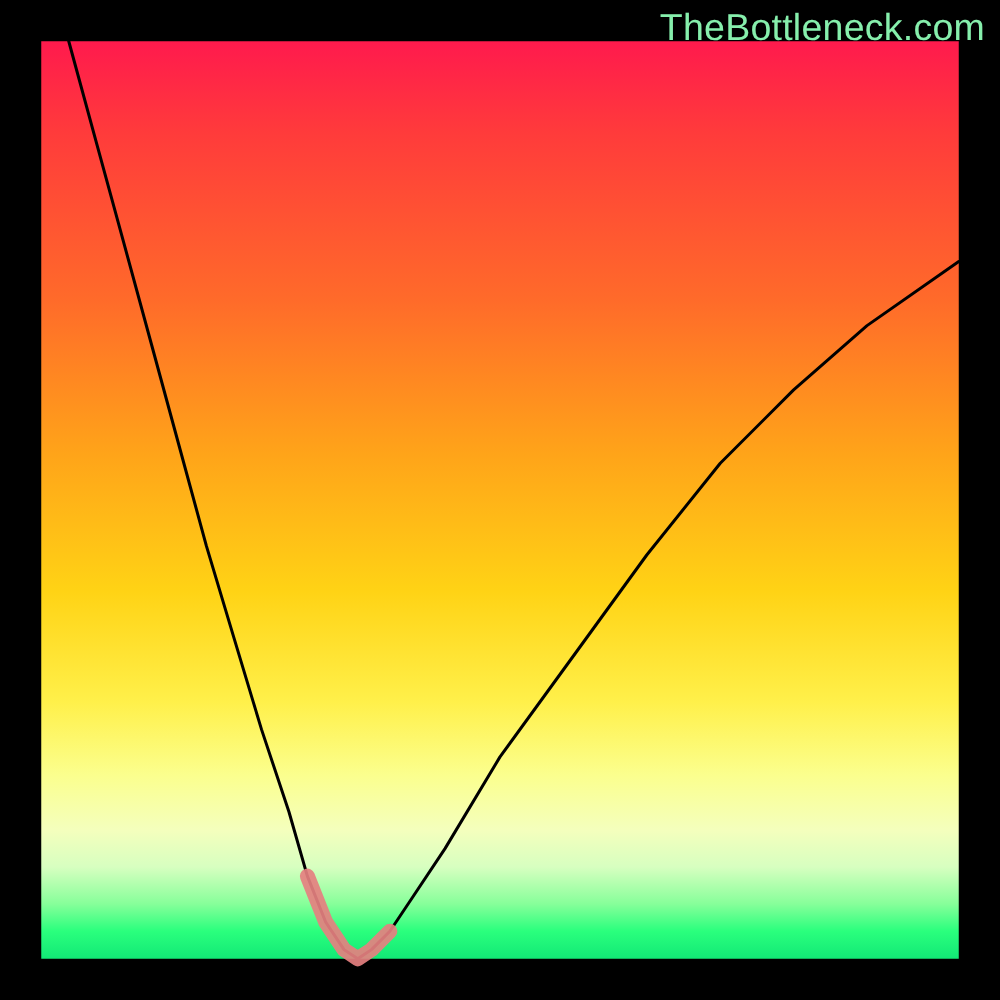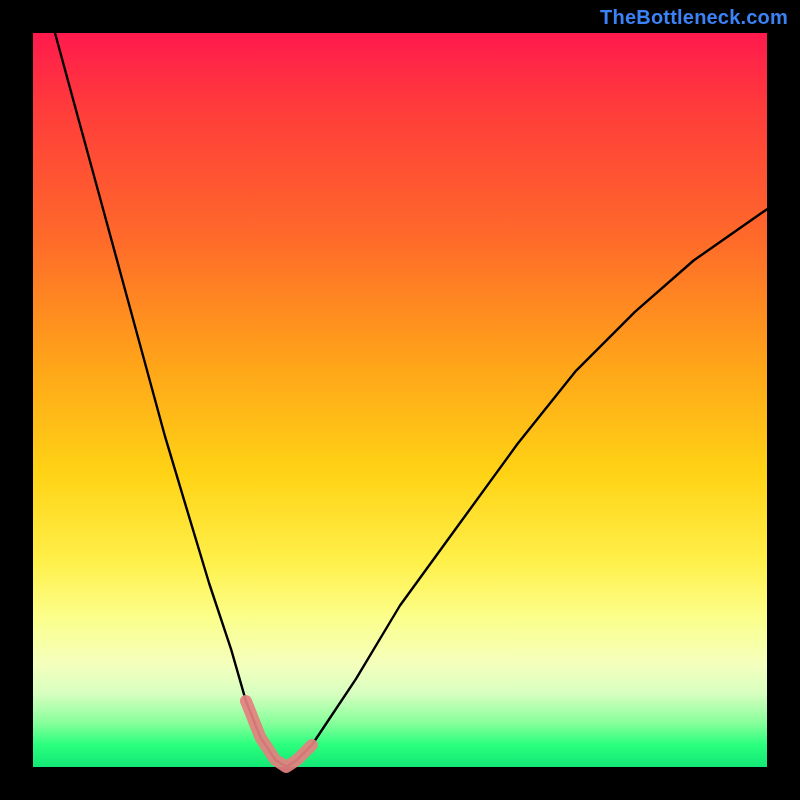--- a/index.html
+++ b/index.html
@@ -39,24 +39,24 @@
       #d7ffc0 90%,
       #87ff9a 94%,
       #2aff7d 97%,
       #12e876 100%
     );
   }
   .watermark {
     position: absolute;
     top: 6px;
     right: 12px;
-    color: #3b82f6;
-    font-size: 20px;
+    color: #86efac;
+    font-size: 30px;
     letter-spacing: 0.2px;
-    font-weight: 700;
+    font-weight: 400;
     user-select: none;
   }
   svg.curves {
     position: absolute;
     left: 33px;
     top: 33px;
     width: 734px;
     height: 734px;
     overflow: visible;
   }

